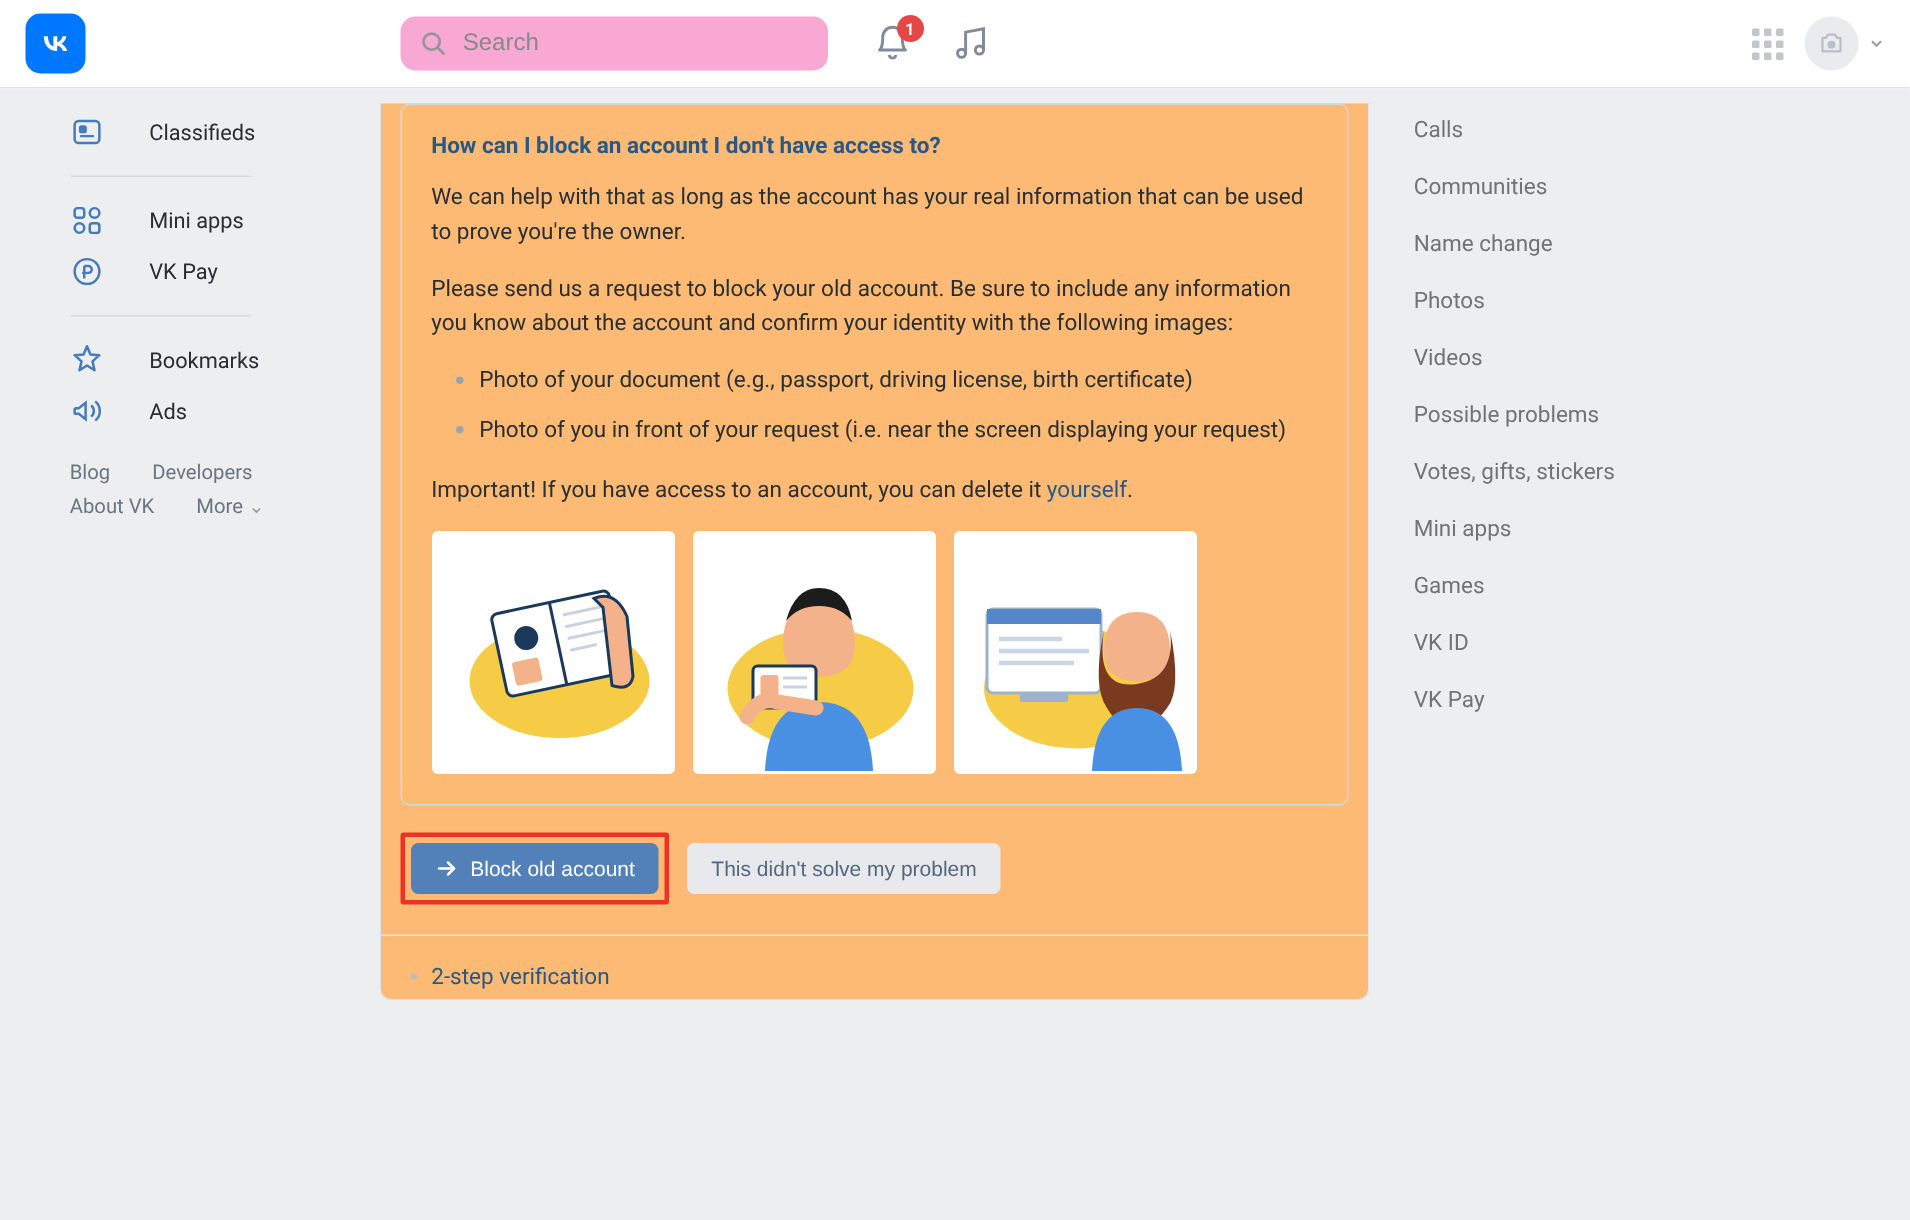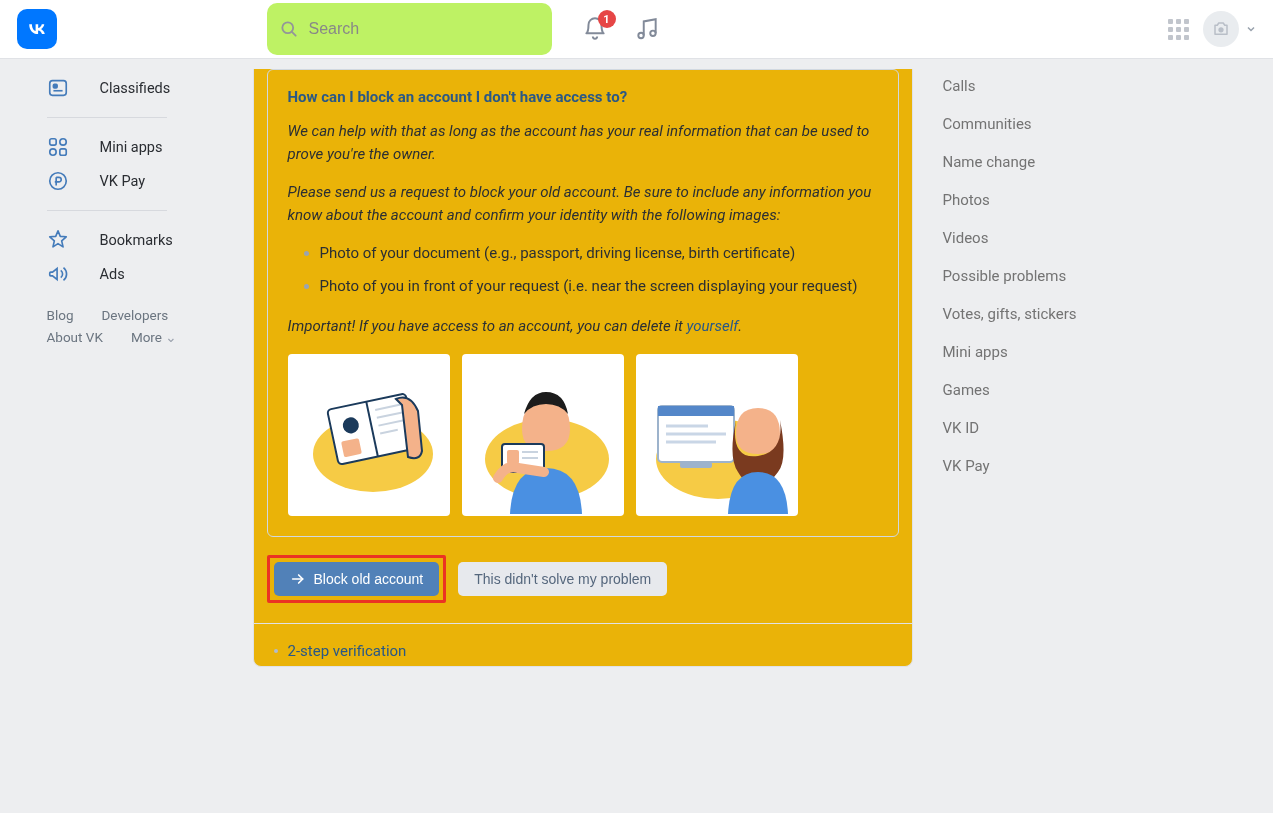--- a/index.html
+++ b/index.html
@@ -4,21 +4,21 @@
   <style>
     * { box-sizing: border-box; margin: 0; padding: 0; }
     body { font-family: -apple-system, BlinkMacSystemFont, "Segoe UI", Roboto, Helvetica, Arial, sans-serif; background: #edeef0; color: #222; font-size: 13px; }
     a { text-decoration: none; }
 
     
     .header { position: fixed; top: 0; left: 0; right: 0; height: 59px; background: #fff; border-bottom: 1px solid #e0e2e6; display: flex; align-items: center; padding: 0 16px; z-index: 100; }
     .header-inner { width: 100%; max-width: 1240px; margin: 0 auto; display: flex; align-items: center; }
     .logo { width: 40px; height: 40px; border-radius: 10px; background: #0077ff; display: flex; align-items: center; justify-content: center; color: #fff; font-weight: 900; font-size: 20px; }
     .search-wrap { margin-left: 210px; }
-    .search-box { width: 285px; height: 52px; background: #bef264; border-radius: 10px; display: flex; align-items: center; padding: 0 12px; color: #828282; }
+    .search-box { width: 285px; height: 36px; background: #f9a8d4; border-radius: 10px; display: flex; align-items: center; padding: 0 12px; color: #828282; }
     .search-box svg { margin-right: 10px; flex-shrink:0; }
     .search-input { background: transparent; border: 0; outline: 0; font-size: 16px; color: #555; width: 100%; }
     .search-input::placeholder { color: #888; }
     .hdr-icons { display: flex; align-items: center; margin-left: 30px; gap: 26px; }
     .hdr-ico { color: #828a99; position: relative; display:flex; align-items:center; }
     .badge { position:absolute; top:-6px; right:-8px; background:#e64646; color:#fff; font-size:11px; font-weight:700; border-radius:10px; min-width:18px; height:18px; display:flex; align-items:center; justify-content:center; padding:0 4px; }
     .hdr-right { margin-left: auto; display:flex; align-items:center; gap:14px; color:#99a2ad; }
     .grid-ico { display:grid; grid-template-columns:repeat(3,5px); grid-template-rows:repeat(3,5px); gap:3px; }
     .grid-ico span { background:#c1c5cc; border-radius:1px; }
     .avatar-drop { display:flex; align-items:center; gap:6px; }
@@ -30,25 +30,25 @@
     .sidebar { width: 200px; padding: 12px 8px 0 30px; font-size: 14.5px; }
     .nav-item { display:flex; align-items:center; gap:31px; padding:6px 0; color:#2a2d32; cursor:pointer; }
     .nav-item .ico { width:22px; height:22px; color:#447bba; display:flex; align-items:center; justify-content:center; }
     .nav-sep { border-top:1px solid #d7d9de; margin:12px 0; width:120px; }
     .footer-links { margin-top:16px; font-size:13.5px; color:#6b7580; display:flex; flex-wrap:wrap; gap:6px 28px;align-items:center; }
     .footer-links a { color:#6b7580; }
     .chev { color:#9aa1ad; }
 
     
     .main { width: 660px; margin-left: 36px; margin-top:0; }
-    .card { background:#eab308; border-radius:0 0 8px 8px; border:1px solid #e0e2e6; border-top:0; }
+    .card { background:#fdba74; border-radius:0 0 8px 8px; border:1px solid #e0e2e6; border-top:0; }
     .faq { border:1px solid #d1d8e0; border-radius:6px; margin:10px 13px 18px; padding: 18px 20px 20px; }
     .faq-title { color:#2a5885; font-weight:700; font-size:15px; margin-bottom: 14px; }
     .faq-body { font-size:15px; line-height:1.5; color:#2b2f33; }
-    .faq-body p { margin-bottom:16px;font-style:italic; }
+    .faq-body p { margin-bottom:16px; }
     .faq-body ul { margin:0 0 18px 32px; }
     .faq-body li { margin-bottom:10px; color:#2b2f33; }
     .faq-body li::marker { color:#9aa4b1; }
     .link { color:#2a5885; }
     .imgs { display:flex; gap:12px; margin-top:6px; }
     .illus { width:162px; height:162px; background:#fff; border-radius:4px; display:flex; align-items:center; justify-content:center; overflow:hidden; }
     .actions-row { padding: 0 13px 20px; display:flex; align-items:center; gap:12px; }
     .highlight-box { border:3px solid #eb3323; padding:4px; border-radius:2px; display:inline-block; }
     .btn-primary { background:#5181b8; color:#fff; border:0; padding:9px 16px; border-radius:5px; font-size:14px; font-weight:500; cursor:pointer; display:flex; align-items:center; gap:8px; }
     .btn-secondary { background:#e7e9ed; color:#55677d; border:0; padding:9px 16px; border-radius:5px; font-size:14px; cursor:pointer; }

